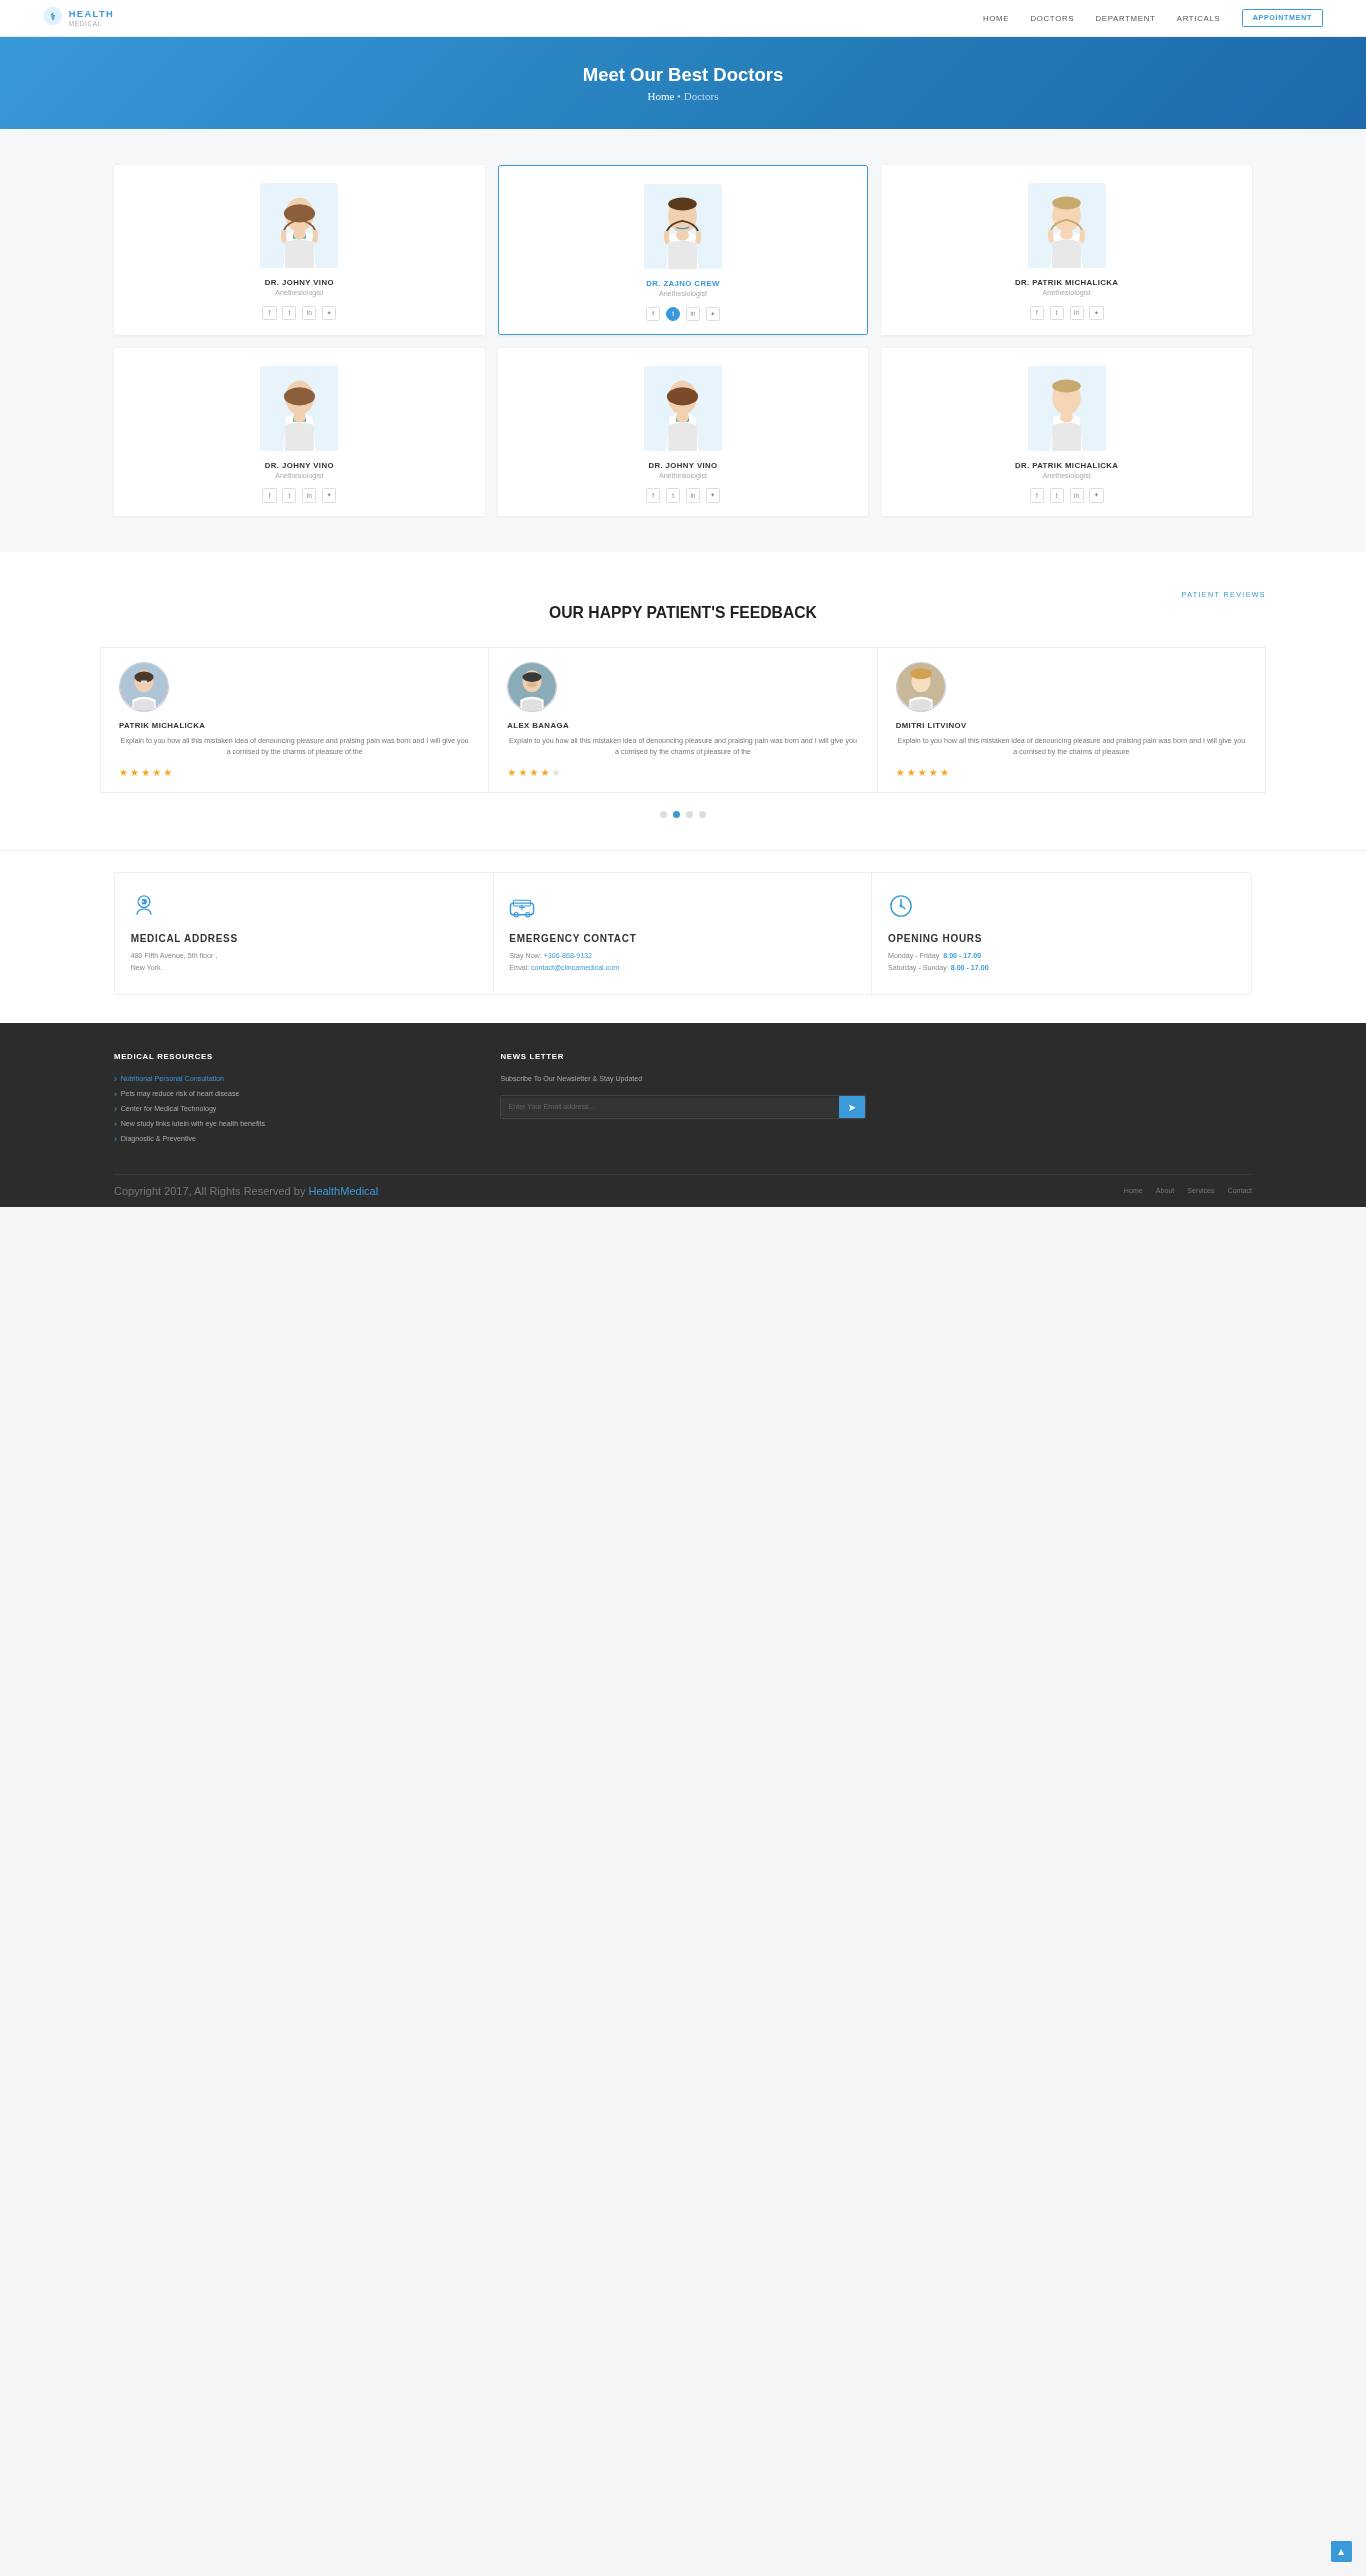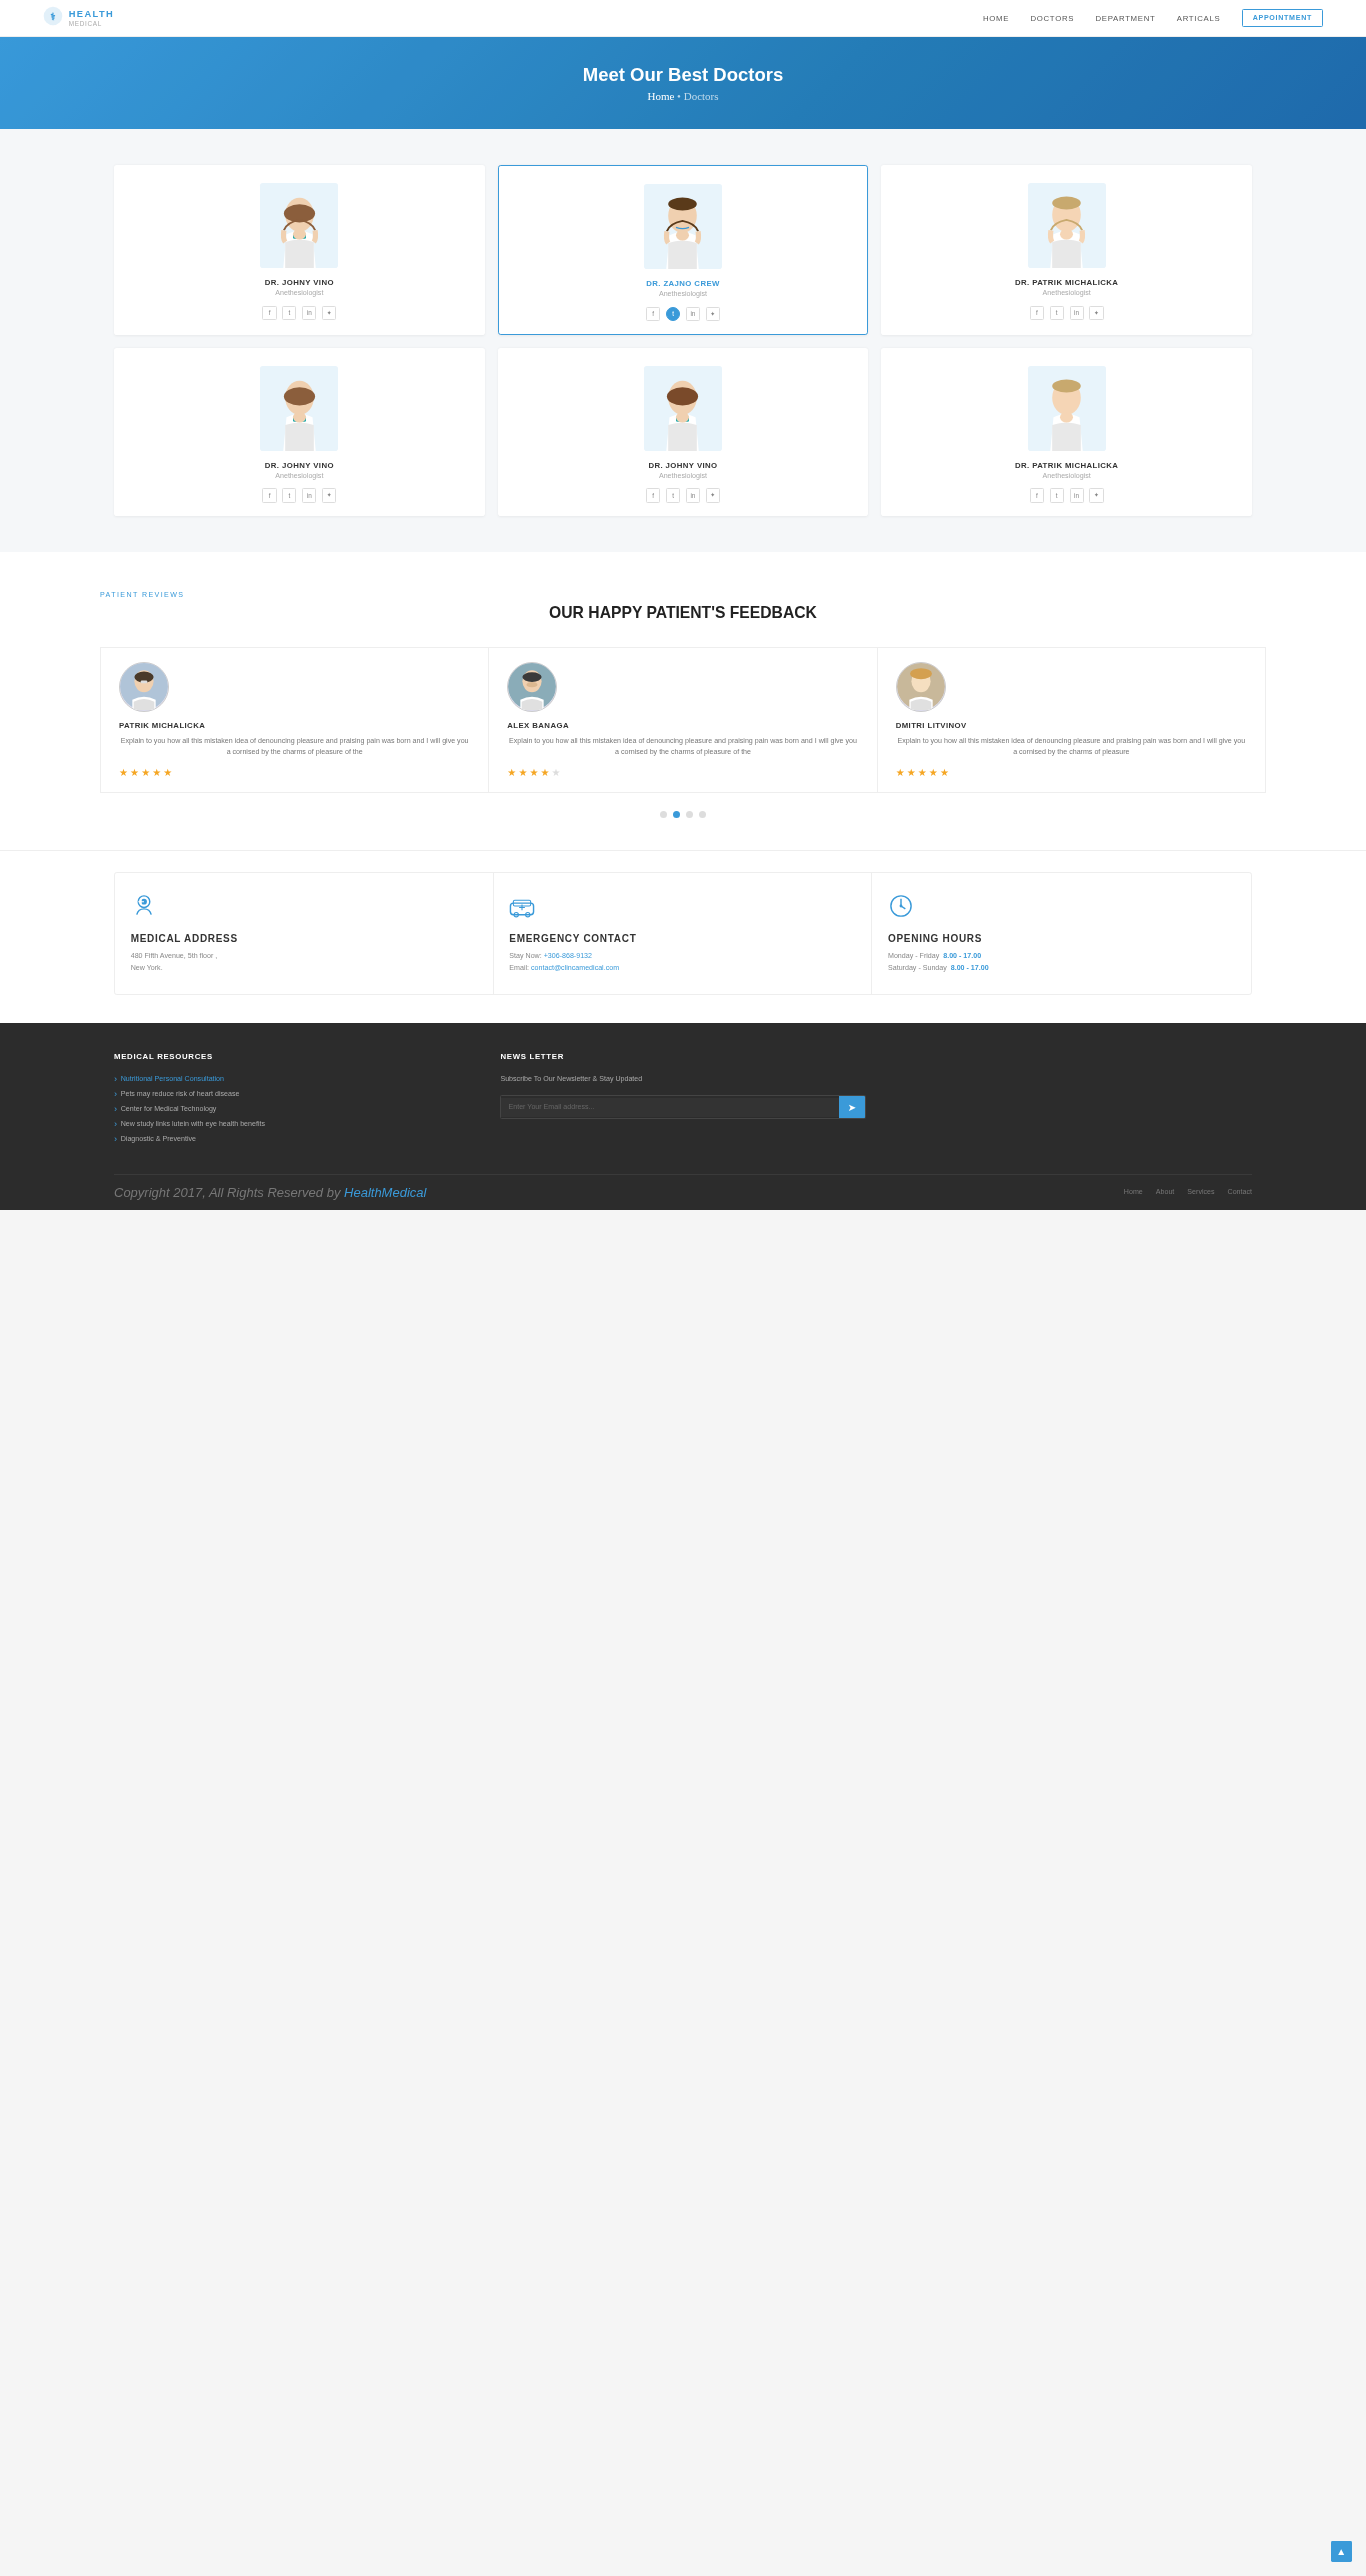--- a/index.html
+++ b/index.html
@@ -179,21 +179,21 @@
       color: #fff;
       border-radius: 50%;
     }
 
     
     .reviews-section {
       background: #fff;
       padding: 39px 100px 32px;
     }
     .section-label {
-      text-align: left;
+      text-align: right;
       font-size: 7.1px;
       color: #3a9ad9;
       text-transform: uppercase;
       letter-spacing: 1.4px;
       margin-bottom: 5.7px;
     }
     .section-title {
       text-align: center;
       font-size: 15.7px;
       font-weight: 700;
@@ -381,23 +381,22 @@
       font-size: 10px;
     }
     .footer-bottom {
       border-top: 0.7px solid #3a3a3a;
       padding: 10px 0;
       display: flex;
       justify-content: space-between;
       align-items: center;
     }
     .footer-copyright {
-      font-size: 13px;
+      font-size: 11px;
       color: #777;
-      font-style: italic;
     }
     .footer-copyright a { color: #3a9ad9; text-decoration: none; }
     .footer-nav-bottom {
       display: flex;
       gap: 13px;
     }
     .footer-nav-bottom a {
       font-size: 7.1px;
       color: #777;
       text-decoration: none;

